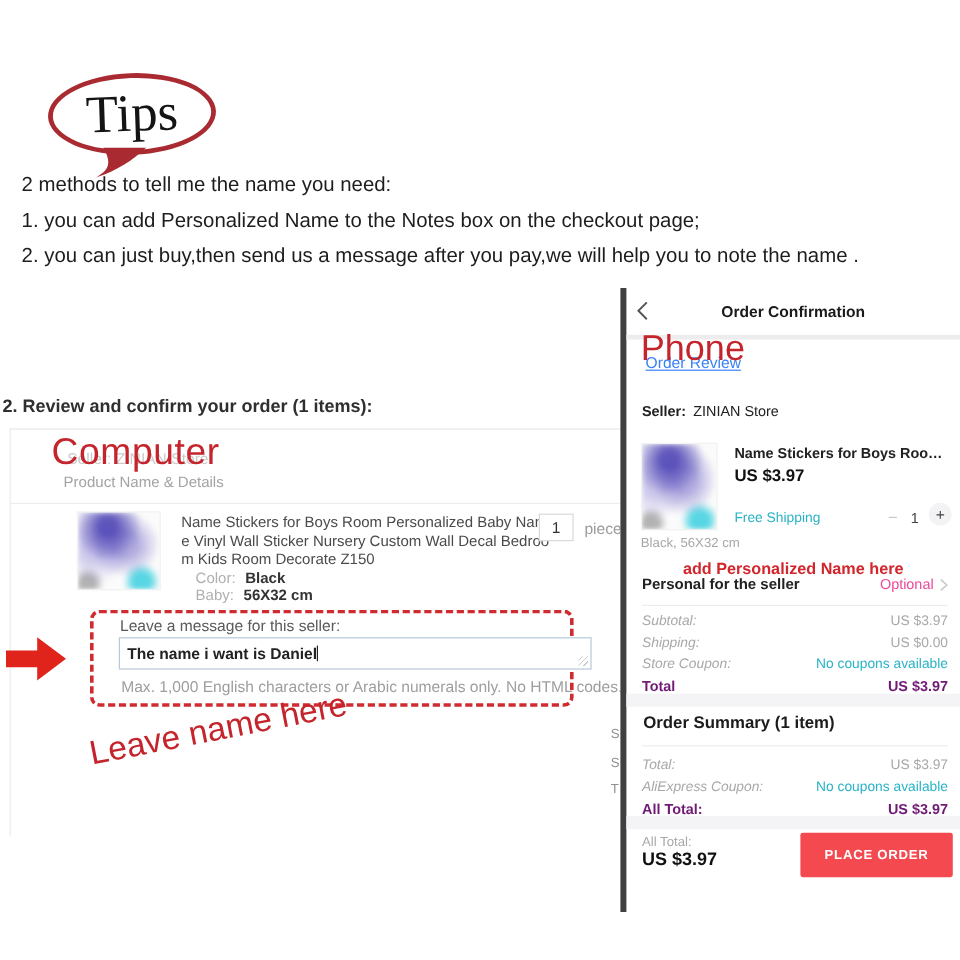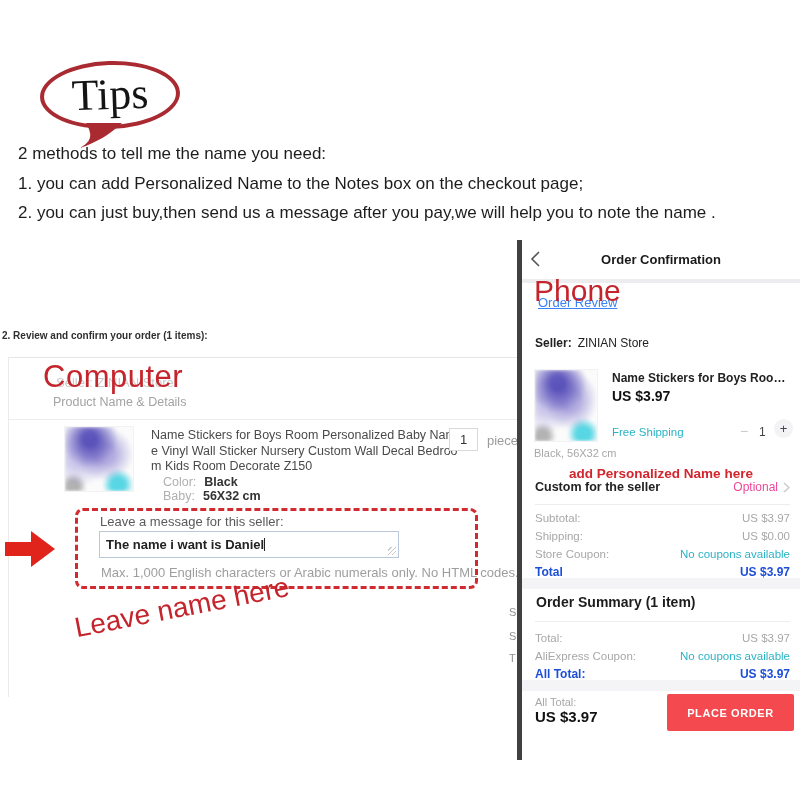--- a/index.html
+++ b/index.html
@@ -18,21 +18,21 @@
   }
   .bubble-label {
     position:absolute; left:0; right:0; top:4px; text-align:center;
     font-family:"Liberation Serif", serif; font-size:44px; color:#141414;
   }
   .bubble-tail { left:80px; top:123px; }
 
   .tips-text { left:18px; font-size:17px; color:#1d1d1d; white-space:nowrap; }
 
   
-  .review-heading { left:2px; top:330px; font-size:10px; font-weight:600; color:#2f2f2f; }
+  .review-heading { left:2px; top:330px; font-size:15px; font-weight:600; color:#2f2f2f; }
 
   .computer-panel {
     left:8px; top:357px; width:511px; height:340px; background:#fff;
     border-top:1px solid #e7e7e7; border-left:1px solid #ebebeb;
   }
   .seller-bg { left:47px; top:17px; font-size:13px; color:#b9b9b9; opacity:.75; }
   .computer-label { left:34px; top:1px; font-size:31px; color:#c4242b; letter-spacing:.5px; }
   .col-header { left:44px; top:37px; font-size:12.5px; color:#a3a3a3; }
   .panel-divider { left:0; top:61px; width:511px; border-top:1px solid #ededed; }
 
@@ -58,21 +58,21 @@
     text-align:center; font-size:13px; color:#333; font-family:"Liberation Sans",sans-serif;
   }
   .qty-unit { left:478px; top:75px; font-size:13px; color:#9c9c9c; }
 
   .dashed-box {
     left:75px; top:508px; width:403px; height:81px;
     border:3px dashed #cf2b30; border-radius:8px; background:transparent;
   }
   .msg-label { left:100px; top:514px; font-size:13px; color:#5a5a5a; }
   .msg-input {
-    left:99px; top:531px; width:300px; height:27px; background:#fff;
+    left:99px; top:531px; width:394px; height:27px; background:#fff;
     border:1px solid #b9c9d9; font-size:13px; font-weight:600; color:#222;
     padding:5px 6px; white-space:nowrap; overflow:hidden;
   }
   .caret { display:inline-block; width:1px; height:13px; background:#222; vertical-align:-2px; }
   .resize-grip {
     position:absolute; right:2px; bottom:2px; width:8px; height:8px;
     background:repeating-linear-gradient(135deg, transparent 0 2px, #c9c9c9 2px 3px);
   }
   .msg-helper { left:101px; top:565px; font-size:13px; color:#9e9e9e; white-space:nowrap; }
 
@@ -111,24 +111,24 @@
   .variant { left:12px; top:207px; font-size:11px; color:#a7a7a7; }
   .add-annot { left:13px; right:13px; top:226px; text-align:center;
                font-size:13.5px; font-weight:700; color:#d2252c; }
   .msg-row { left:13px; right:10px; top:238px; height:18px; display:flex;
              justify-content:space-between; align-items:center; }
   .msg-row-label { font-size:12.5px; font-weight:700; color:#222; }
   .optional { font-size:12px; color:#ec4899; display:flex; align-items:center; gap:5px; }
   .thin-divider { left:0; right:0; height:0; border-top:1px solid #ededed; }
 
   .trow { left:13px; right:10px; height:18px; display:flex; justify-content:space-between; align-items:center; }
-  .t-label { font-size:11.5px; color:#a8a8a8; }
+  .t-label { font-size:11.5px; color:#a8a8a8;font-style:italic; }
   .t-value { font-size:11.5px; color:#a8a8a8; }
   .t-link  { color:#2ab3c6; }
-  .t-bold  { font-size:12px; font-weight:700; color:#1d4ed8; }
+  .t-bold  { font-size:12px; font-weight:700; color:#701a75; }
 
   .band { left:0; right:0; height:11px; background:#f4f4f6; }
   .summary-title { left:14px; top:354px; font-size:14px; font-weight:600; color:#1c1c1c; }
 
   .footer-label { left:13px; top:456px; font-size:11px; color:#a8a8a8; }
   .footer-value { left:13px; top:468px; font-size:15px; font-weight:700; color:#111; }
   .place-order {
     left:145px; top:454px; width:127px; height:37px; background:#f4494e; border-radius:2px;
     color:#fff; font-size:11px; font-weight:700; letter-spacing:.6px;
     display:flex; align-items:center; justify-content:center; cursor:pointer;
@@ -219,21 +219,21 @@
     <div class="abs p-price">US $3.97</div>
     <div class="abs free-ship">Free Shipping</div>
     <div class="abs qty-minus">−</div>
     <div class="abs qty-val">1</div>
     <div class="abs qty-plus">+</div>
     <div class="abs variant">Black, 56X32 cm</div>
 
     <div class="abs add-annot">add Personalized Name here</div>
 
     <div class="abs msg-row">
-      <span class="msg-row-label">Custom for the seller</span>
+      <span class="msg-row-label">Personal for the seller</span>
       <span class="optional">
         <span>Optional</span>
         <svg width="7" height="11">
           <polyline points="1,1 6,5.5 1,10" fill="none" stroke="#c9c9c9" stroke-width="1.4"></polyline>
         </svg>
       </span>
     </div>
 
     <div class="abs thin-divider" style="top:264px; left:13px; right:10px;"></div>
 

